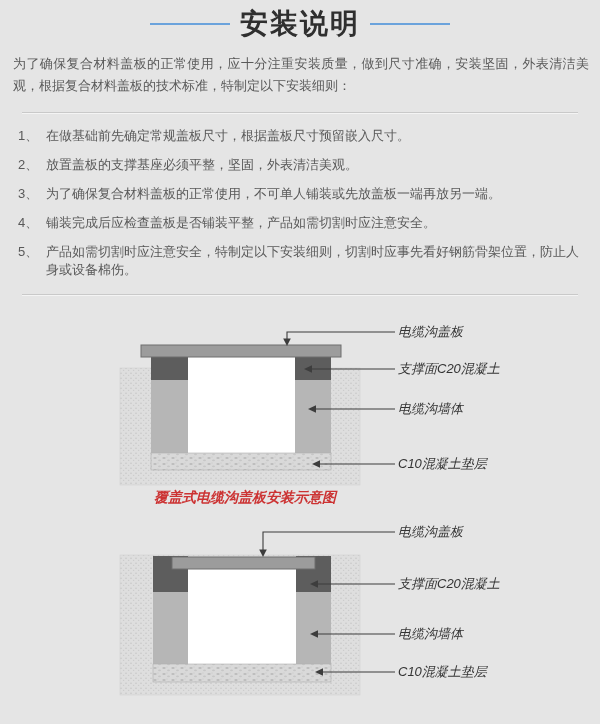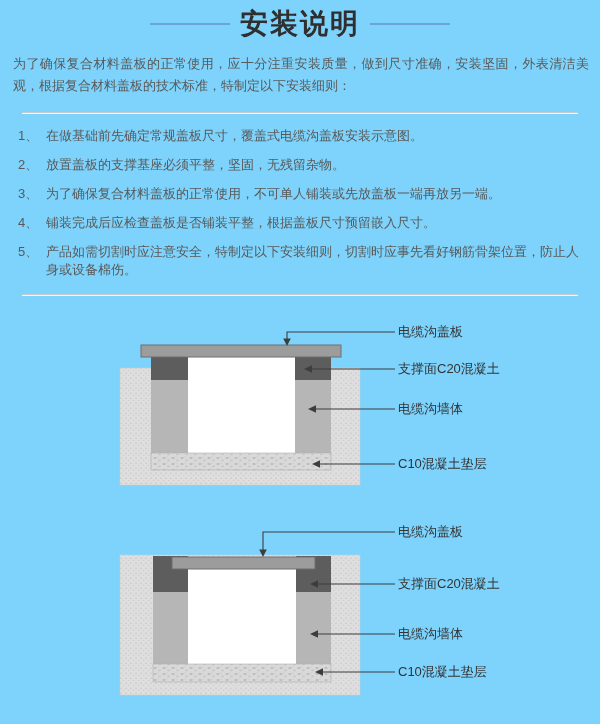--- a/index.html
+++ b/index.html
@@ -1,40 +1,40 @@
 <!DOCTYPE html>
 <html><head>
 <meta charset="utf-8">
 <style>
   html,body{margin:0;padding:0;}
   body{
     width:600px;height:724px;overflow:hidden;background:#ffffff;
     font-family:"Liberation Sans","DejaVu Sans",sans-serif;
     -webkit-font-smoothing:antialiased;
   }
-  .page{position:relative;width:600px;height:724px;background:#7dd3fc;}
+  .page{position:relative;width:600px;height:724px;background:#e5e5e5;}
 
   
   .hdr{display:flex;align-items:center;justify-content:center;gap:10px;padding-top:8px;}
   .hdr .hline{width:80px;height:0;border-top:2px solid #6ba3dc;}
   .hdr h1{margin:0;font-size:28px;line-height:32px;font-weight:bold;color:#2f2f2f;letter-spacing:2px;}
 
   
   .intro{margin:13px 11px 1px 13px;font-size:13px;line-height:22px;color:#595959;text-align:justify;}
 
   hr.div{margin:15px 22px 0 22px;border:none;border-top:1px solid #c9c9c9;border-bottom:1px solid #f4f4f4;height:0;}
 
   
   .rules{margin:13px 10px 0 18px;}
   .rule{display:flex;font-size:13px;line-height:18px;color:#595959;margin-bottom:11px;}
   .rule .num{flex:0 0 28px;}
   .rule .txt{flex:1;}
 
   
-  .diagram{position:relative;width:492px;}
+  .diagram{position:relative;width:492px;font-style:italic;}
   .diagram.first{height:200px;margin-top:16px;}
   .diagram.second{height:214px;margin-top:10px;}
   .diagram svg{position:absolute;left:0;top:0;}
   .dlabel{position:absolute;left:398px;font-size:13px;line-height:18px;color:#333;white-space:nowrap;}
   .caption{position:absolute;left:120px;width:250px;text-align:center;
            font-size:14px;font-weight:bold;color:#cc3333;white-space:nowrap;}
 </style>
 </head>
 <body>
 
@@ -46,33 +46,33 @@
     <span class="hline"></span>
   </div>
 
   <p class="intro">为了确保复合材料盖板的正常使用，应十分注重安装质量，做到尺寸准确，安装坚固，外表清洁美观，根据复合材料盖板的技术标准，特制定以下安装细则：</p>
 
   <hr class="div">
 
   <div class="rules">
     <div class="rule">
       <span class="num">1、</span>
-      <span class="txt">在做基础前先确定常规盖板尺寸，覆盖式电缆沟盖板安装示意图。</span>
+      <span class="txt">在做基础前先确定常规盖板尺寸，根据盖板尺寸预留嵌入尺寸。</span>
     </div>
     <div class="rule">
       <span class="num">2、</span>
-      <span class="txt">放置盖板的支撑基座必须平整，坚固，无残留杂物。</span>
+      <span class="txt">放置盖板的支撑基座必须平整，坚固，外表清洁美观。</span>
     </div>
     <div class="rule">
       <span class="num">3、</span>
       <span class="txt">为了确保复合材料盖板的正常使用，不可单人铺装或先放盖板一端再放另一端。</span>
     </div>
     <div class="rule">
       <span class="num">4、</span>
-      <span class="txt">铺装完成后应检查盖板是否铺装平整，根据盖板尺寸预留嵌入尺寸。</span>
+      <span class="txt">铺装完成后应检查盖板是否铺装平整，产品如需切割时应注意安全。</span>
     </div>
     <div class="rule">
       <span class="num">5、</span>
       <span class="txt">产品如需切割时应注意安全，特制定以下安装细则，切割时应事先看好钢筋骨架位置，防止人身或设备棉伤。</span>
     </div>
   </div>
 
   <hr class="div">
 
   <div class="diagram first">
@@ -116,20 +116,21 @@
         <polygon points="304,57 312,53.3 312,60.7"></polygon>
         <polygon points="308,97 316,93.3 316,100.7"></polygon>
         <polygon points="312,152 320,148.3 320,155.7"></polygon>
       </g>
     </svg>
 
     <div class="dlabel" style="top:11px">电缆沟盖板</div>
     <div class="dlabel" style="top:48px">支撑面C20混凝土</div>
     <div class="dlabel" style="top:88px">电缆沟墙体</div>
     <div class="dlabel" style="top:143px">C10混凝土垫层</div>
+    <div class="caption" style="top:177px">覆盖式电缆沟盖板安装示意图</div>
   </div>
 
   <div class="diagram second">
     <svg width="600" height="214" viewBox="0 0 600 214">
       <defs>
         <pattern id="soil2" width="5" height="5" patternUnits="userSpaceOnUse">
           <rect width="5" height="5" fill="#dedede"></rect>
           <circle cx="1" cy="1.2" r="0.7" fill="#c3c3c3"></circle>
           <circle cx="3.6" cy="3.4" r="0.7" fill="#cccccc"></circle>
         </pattern>

